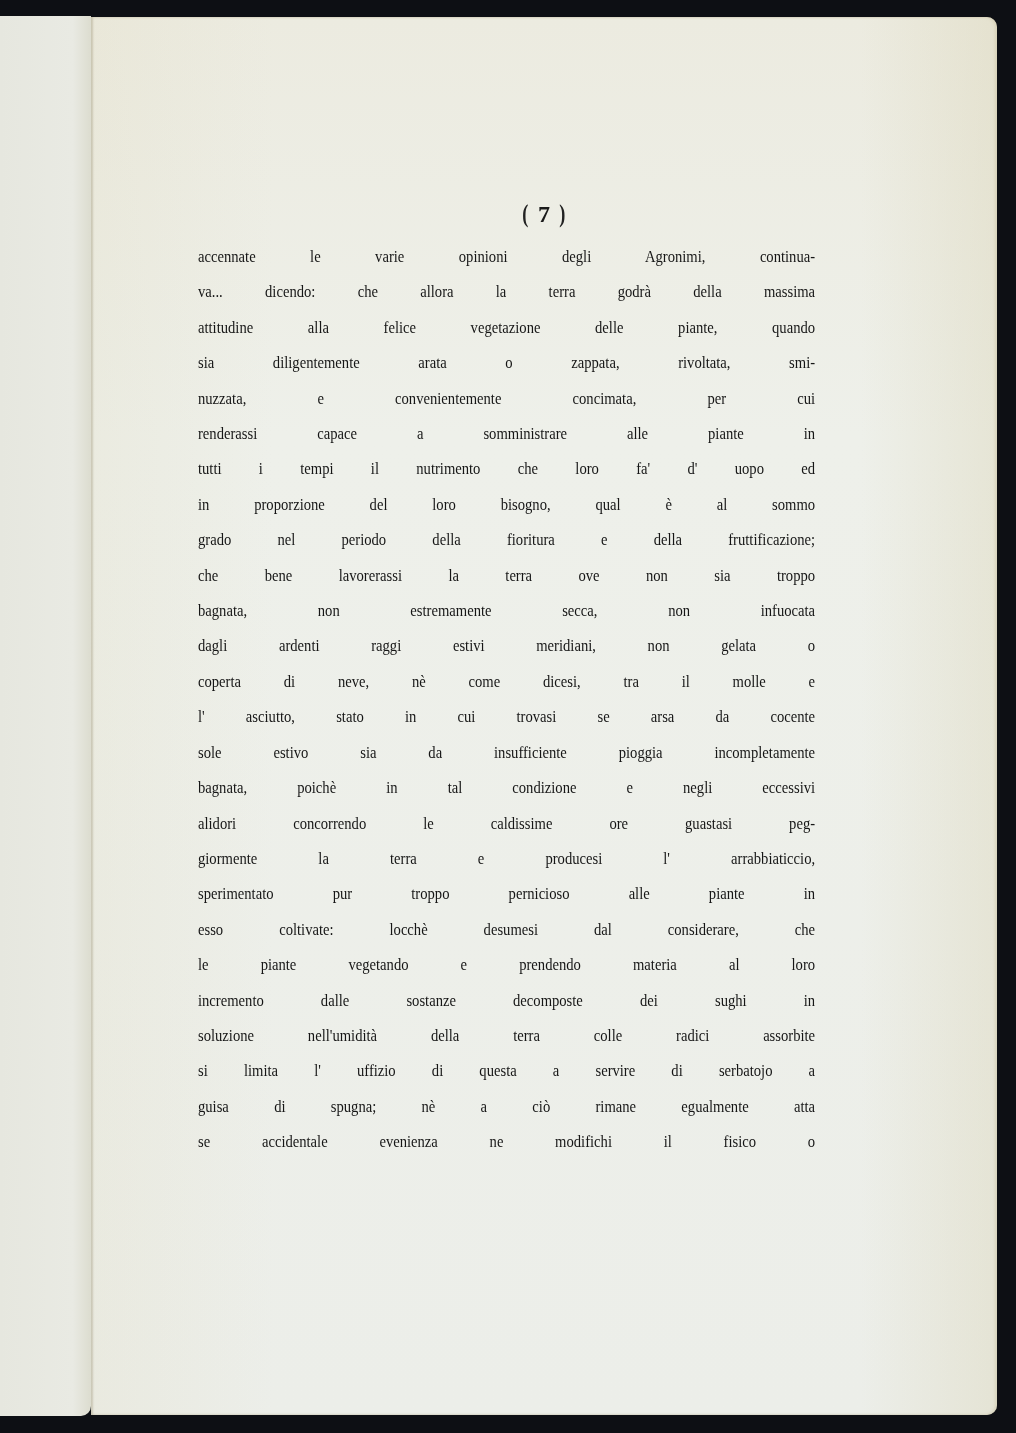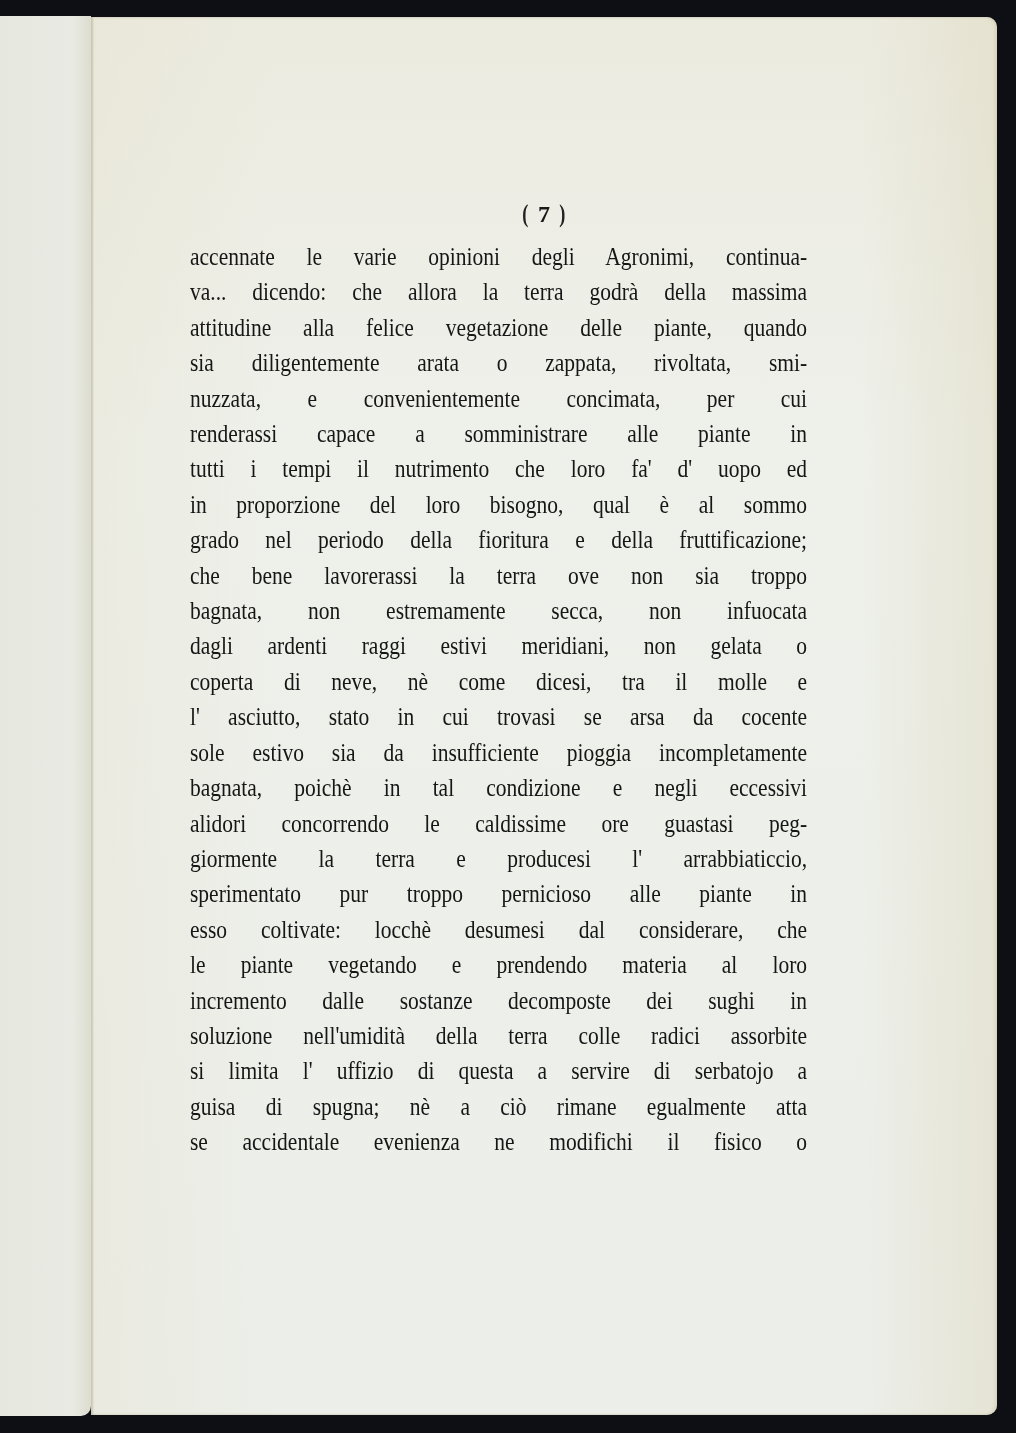--- a/index.html
+++ b/index.html
@@ -24,22 +24,22 @@
       content: ""; position: absolute; inset: 0;
       background: linear-gradient(90deg, rgba(225,220,195,0.25), rgba(255,255,255,0) 20%, rgba(255,255,255,0) 85%, rgba(215,208,175,0.35));
       border-radius: inherit; pointer-events: none;
     }
     .header {
       position: absolute; left: 0; right: 0; top: 182px;
       text-align: center; font-size: 24px; font-weight: bold; color: #1a1a1a;
     }
     .header .orn { display: inline-block; font-size: 26px; transform: scaleX(0.7); color: #222; margin: 0 2px; }
     .body-text {
-      position: absolute; left: 99px; top: 222px; width: 617px;
-      color: #161616; font-size: 25px; line-height: 35.4px;
+      position: absolute; left: 107px; top: 222px; width: 617px;
+      color: #161616; font-size: 17px; line-height: 35.4px;
     }
     .line {
       display: block; white-space: nowrap;
       text-align: justify; text-align-last: justify;
       transform: scaleX(0.86); transform-origin: left center;
       width: 116.3%;
     }
   </style>
 </head>
 <body>

